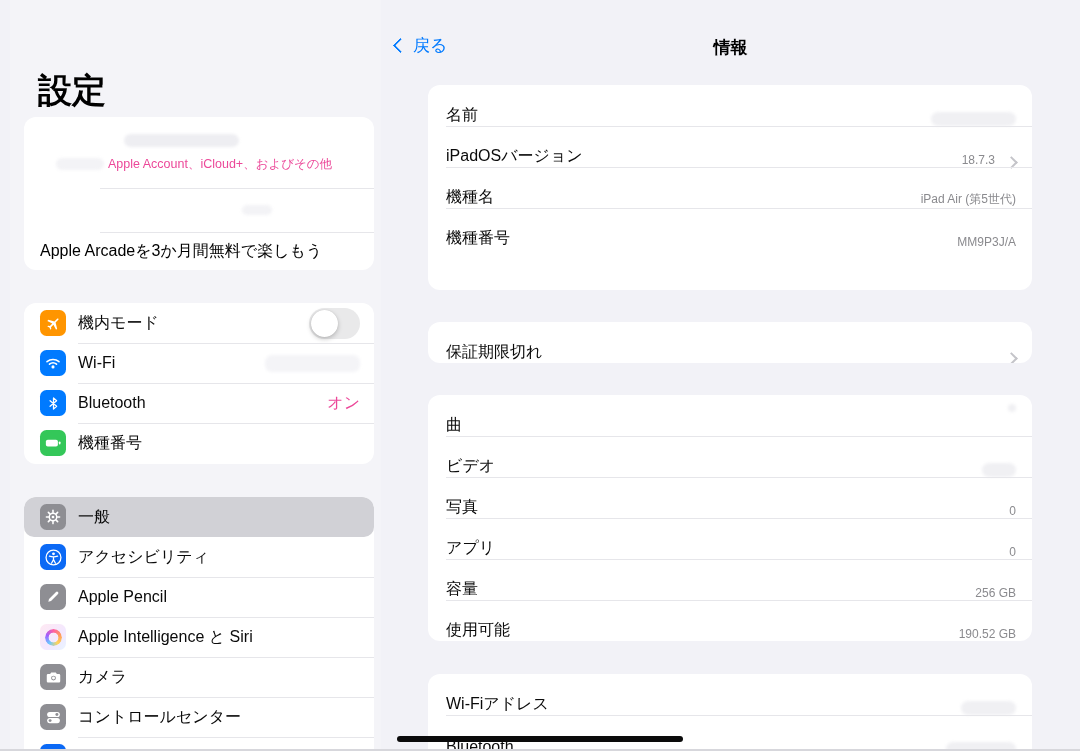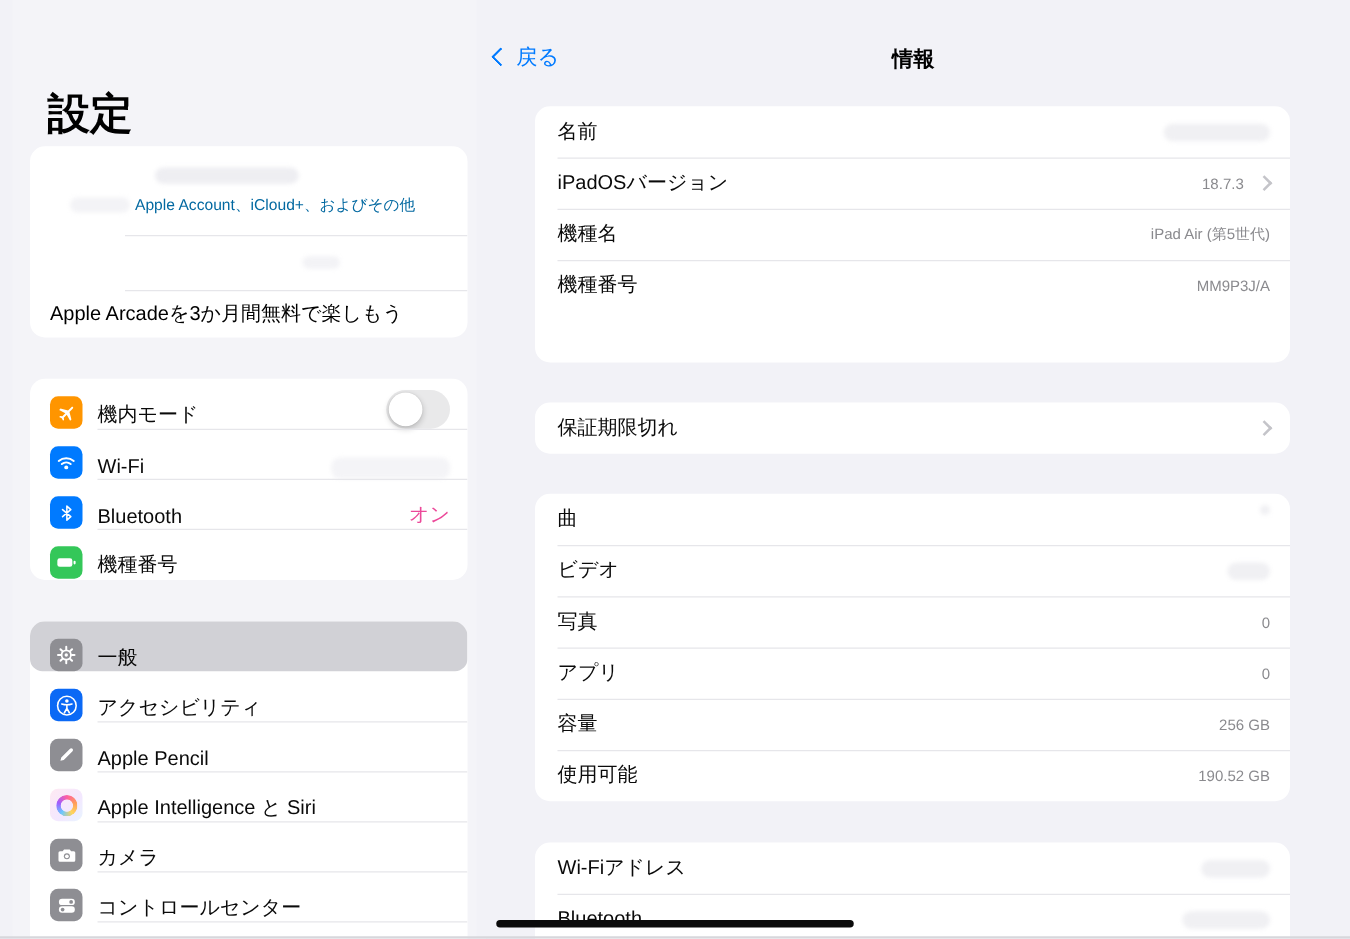--- a/index.html
+++ b/index.html
@@ -13,34 +13,34 @@
   .statusbar-right { position:absolute; right:14px; top:6px; display:flex; align-items:center; gap:5px; font-size:13px; font-weight:600; }
   .batt { position:relative; width:25px; height:13px; border:1px solid rgba(0,0,0,.45); border-radius:4px; }
   .batt .fill { position:absolute; left:1.5px; top:1.5px; bottom:1.5px; width:50%; background:#000; border-radius:2px; }
   .batt .nub { position:absolute; right:-4px; top:4px; width:2.5px; height:5px; background:rgba(0,0,0,.45); border-radius:0 2px 2px 0; }
   
   .sidebar { position:absolute; left:10px; top:0; width:380px; height:751px; background:#F4F4F8; border-right:1px solid #E0E0E6; }
   .detail  { position:absolute; left:381px; top:0; width:699px; height:751px; background:#F2F2F7; }
   .side-title { position:absolute; left:28px; top:68px; font-size:34px; font-weight:700; }
   .card { position:absolute; background:#fff; border-radius:12px; overflow:hidden; }
   
-  .srow { position:relative; height:40px; display:flex; align-items:flex-end; padding:0 14px 0 16px; }
+  .srow { position:relative; height:40px; display:flex; align-items:center; padding:0 14px 0 16px; }
   .srow + .srow::before { content:""; position:absolute; top:0; left:54px; right:0; height:1px; background:#E6E6EA; }
   .srow.selected { background:#D1D1D6; border-radius:10px; }
   .srow.selected + .srow::before { display:none; }
   .app-icon { width:26px; height:26px; border-radius:6.5px; display:flex; align-items:center; justify-content:center; flex:0 0 26px; }
   .slabel { margin-left:12px; font-size:16px; color:#0a0a0a; white-space:nowrap; }
   .spacer { flex:1; }
   .svalue { font-size:16px; color:#ec4899; }
   .toggle { position:relative; width:51px; height:31px; border-radius:16px; background:#E9E9EA; }
   .toggle .knob { position:absolute; left:2px; top:2px; width:27px; height:27px; border-radius:50%; background:#fff; box-shadow:0 2px 5px rgba(0,0,0,.22),0 0 1px rgba(0,0,0,.15); }
   .blob { position:absolute; background:#EEEEF2; border-radius:7px; filter:blur(1.5px); }
   .blob.faint { background:#F3F3F6; }
   
-  .drow { position:relative; height:41px; display:flex; align-items:center; padding:0 16px 0 18px; }
+  .drow { position:relative; height:41px; display:flex; align-items:flex-end; padding:0 16px 0 18px; }
   .drow + .drow::before { content:""; position:absolute; top:0; left:18px; right:0; height:1px; background:#E6E6EA; }
   .dlabel { font-size:16px; color:#0a0a0a; white-space:nowrap; }
   .dvalue { font-size:12px; color:#8A8A8E; white-space:nowrap; }
   .chev { width:9px; height:9px; border-top:2px solid #C4C4C9; border-right:2px solid #C4C4C9; transform:rotate(45deg); margin-left:12px; flex:0 0 9px; }
   .vblob { border-radius:7px; background:#F0F0F3; filter:blur(1.5px); height:14px; }
   
   .back { position:absolute; left:14px; top:34px; display:flex; align-items:center; color:#007AFF; font-size:17px; cursor:default; }
   .back .bchev { width:11px; height:11px; border-left:2.5px solid #007AFF; border-bottom:2.5px solid #007AFF; transform:rotate(45deg); margin-right:7px; border-radius:1px; }
   .dtitle { position:absolute; left:0; right:0; top:36px; text-align:center; font-size:17px; font-weight:700; }
   
@@ -71,21 +71,21 @@
     </span>
 </div>
 
 <div class="sidebar">
   <div class="side-title">設定</div>
 
   <div class="card" style="left:14px; top:117px; width:350px; height:153px;">
     <div style="position:relative; height:71px;">
       <span class="blob" style="left:100px; top:17px; width:115px; height:13px;"></span>
       <span class="blob faint" style="left:32px; top:41px; width:48px; height:12px;"></span>
-      <span style="position:absolute; left:84px; top:39px; font-size:12.5px; color:#0369a1;">Apple Account、iCloud+、およびその他</span>
+      <span style="position:absolute; left:84px; top:39px; font-size:12.5px; color:#ec4899;">Apple Account、iCloud+、およびその他</span>
     </div>
     <div style="position:relative; height:44px;">
       <span style="position:absolute; top:0; left:76px; right:0; height:1px; background:#E6E6EA;"></span>
       <span class="blob faint" style="left:218px; top:17px; width:30px; height:10px;"></span>
     </div>
     <div style="position:relative; height:38px; display:flex; align-items:center; padding-left:16px;">
       <span style="position:absolute; top:0; left:76px; right:0; height:1px; background:#E6E6EA;"></span>
       <span style="font-size:16px;">Apple Arcadeを3か月間無料で楽しもう</span>
     </div>
   </div>

